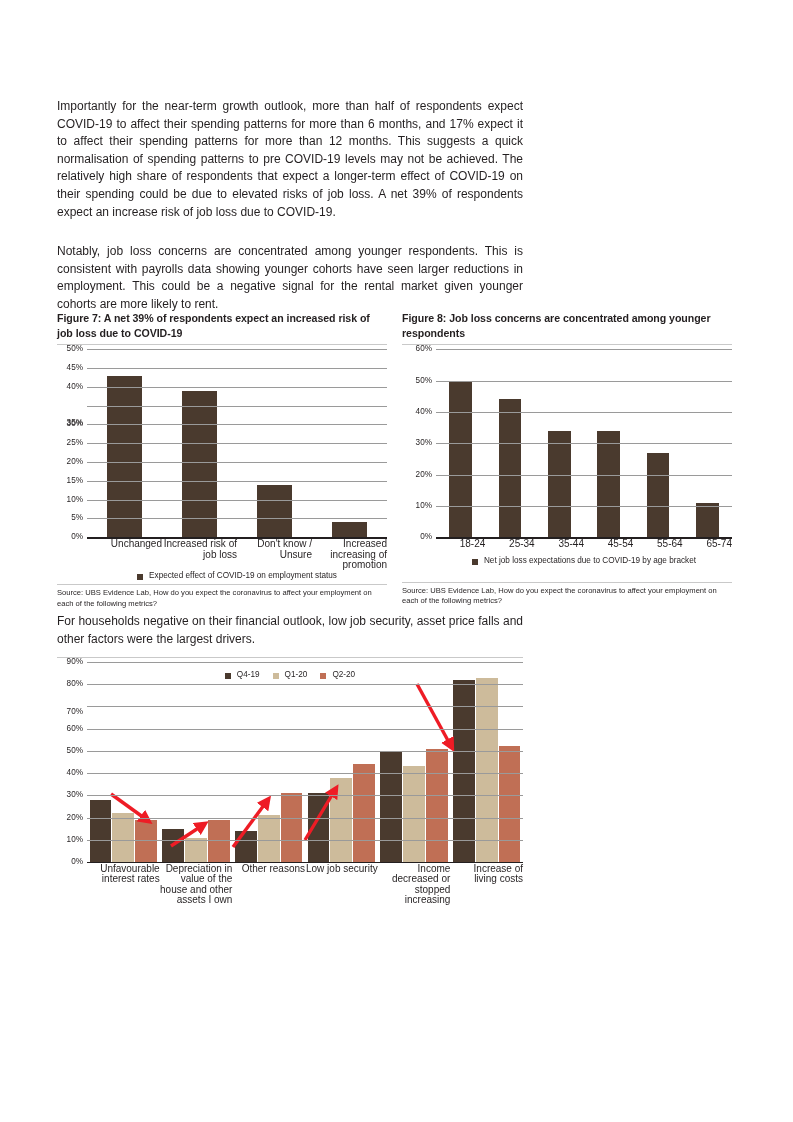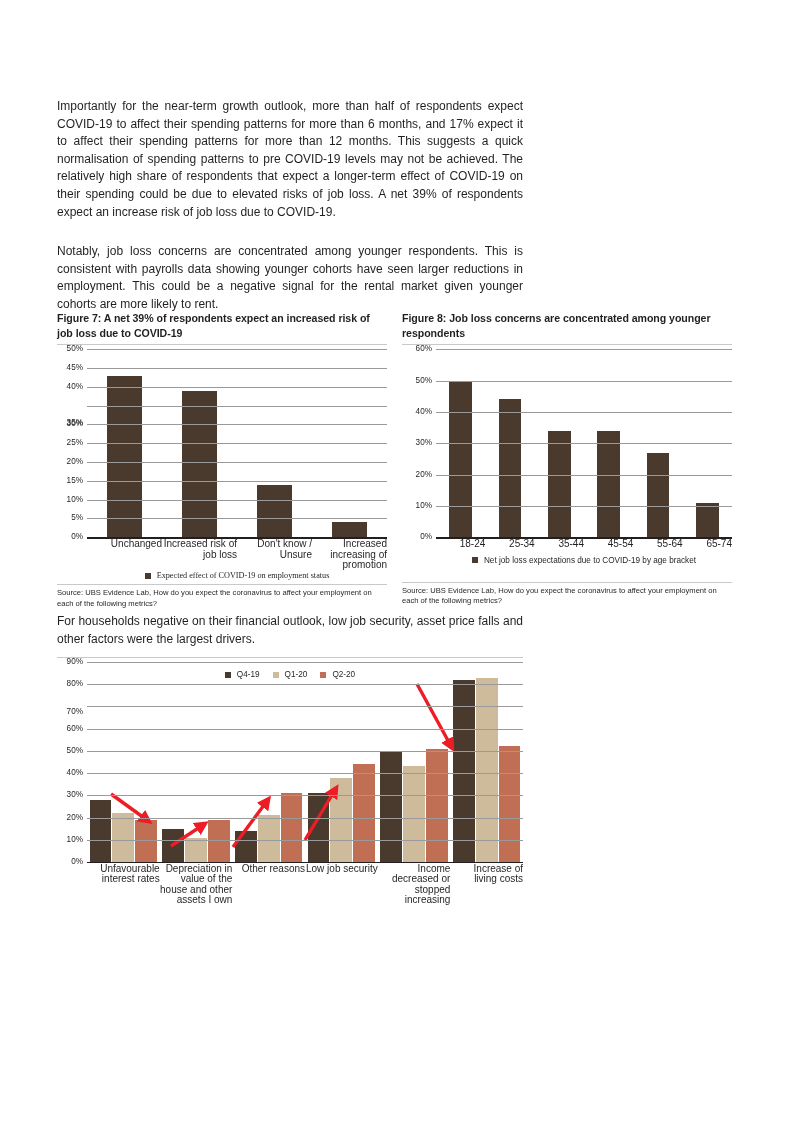--- a/index.html
+++ b/index.html
@@ -46,21 +46,21 @@
   .bar{width:46%;}
   .xlabels{display:flex;}
   .xlab{
     flex:1;text-align:right;font-size:10px;line-height:10.4px;color:#231f20;
     padding-top:2px;
   }
   .legend{
     display:flex;justify-content:center;align-items:center;gap:13px;
     font-size:8.2px;color:#231f20;
   }
-  .legend .lg{display:flex;align-items:center;gap:6px;}
+  .legend .lg{display:flex;align-items:flex-end;gap:6px;}
   .swatch{width:6px;height:6px;display:inline-block;}
 
   
   .slot.grp{gap:1px;align-items:flex-end;}
   .slot.grp .bar{width:30%;}
 
   
   .arrows{position:absolute;left:0;top:0;width:100%;height:100%;pointer-events:none;}
 
   
@@ -124,21 +124,21 @@
           <div class="ytick" style="top: 18.8px;">45%</div>
           <div class="gridline" style="top: 0px;"></div>
           <div class="ytick" style="top: 0px;">50%</div>
         </div>
       <div class="xlabels" id="xlab-f7">
           <div class="xlab">Unchanged</div>
           <div class="xlab">Increased risk of job loss</div>
           <div class="xlab">Don't know / Unsure</div>
           <div class="xlab">Increased increasing of promotion</div>
         </div>
-      <div class="legend" id="leg-f7" style="margin-top:1px;font-family:Liberation Serif, serif;">
+      <div class="legend" id="leg-f7" style="margin-top:1px;">
           <span class="lg">
             <span class="swatch" style="background: rgb(74, 58, 46);"></span>
             <span>Expected effect of COVID-19 on employment status</span>
           </span>
         </div>
     </div>
     <div class="fig-src" style="margin-top:4px;">Source: UBS Evidence Lab, How do you expect the coronavirus to affect your employment on each of the following metrics?</div>
   </div>
 
   <div class="fig" style="left:402px;top:311px;width:330px;">

